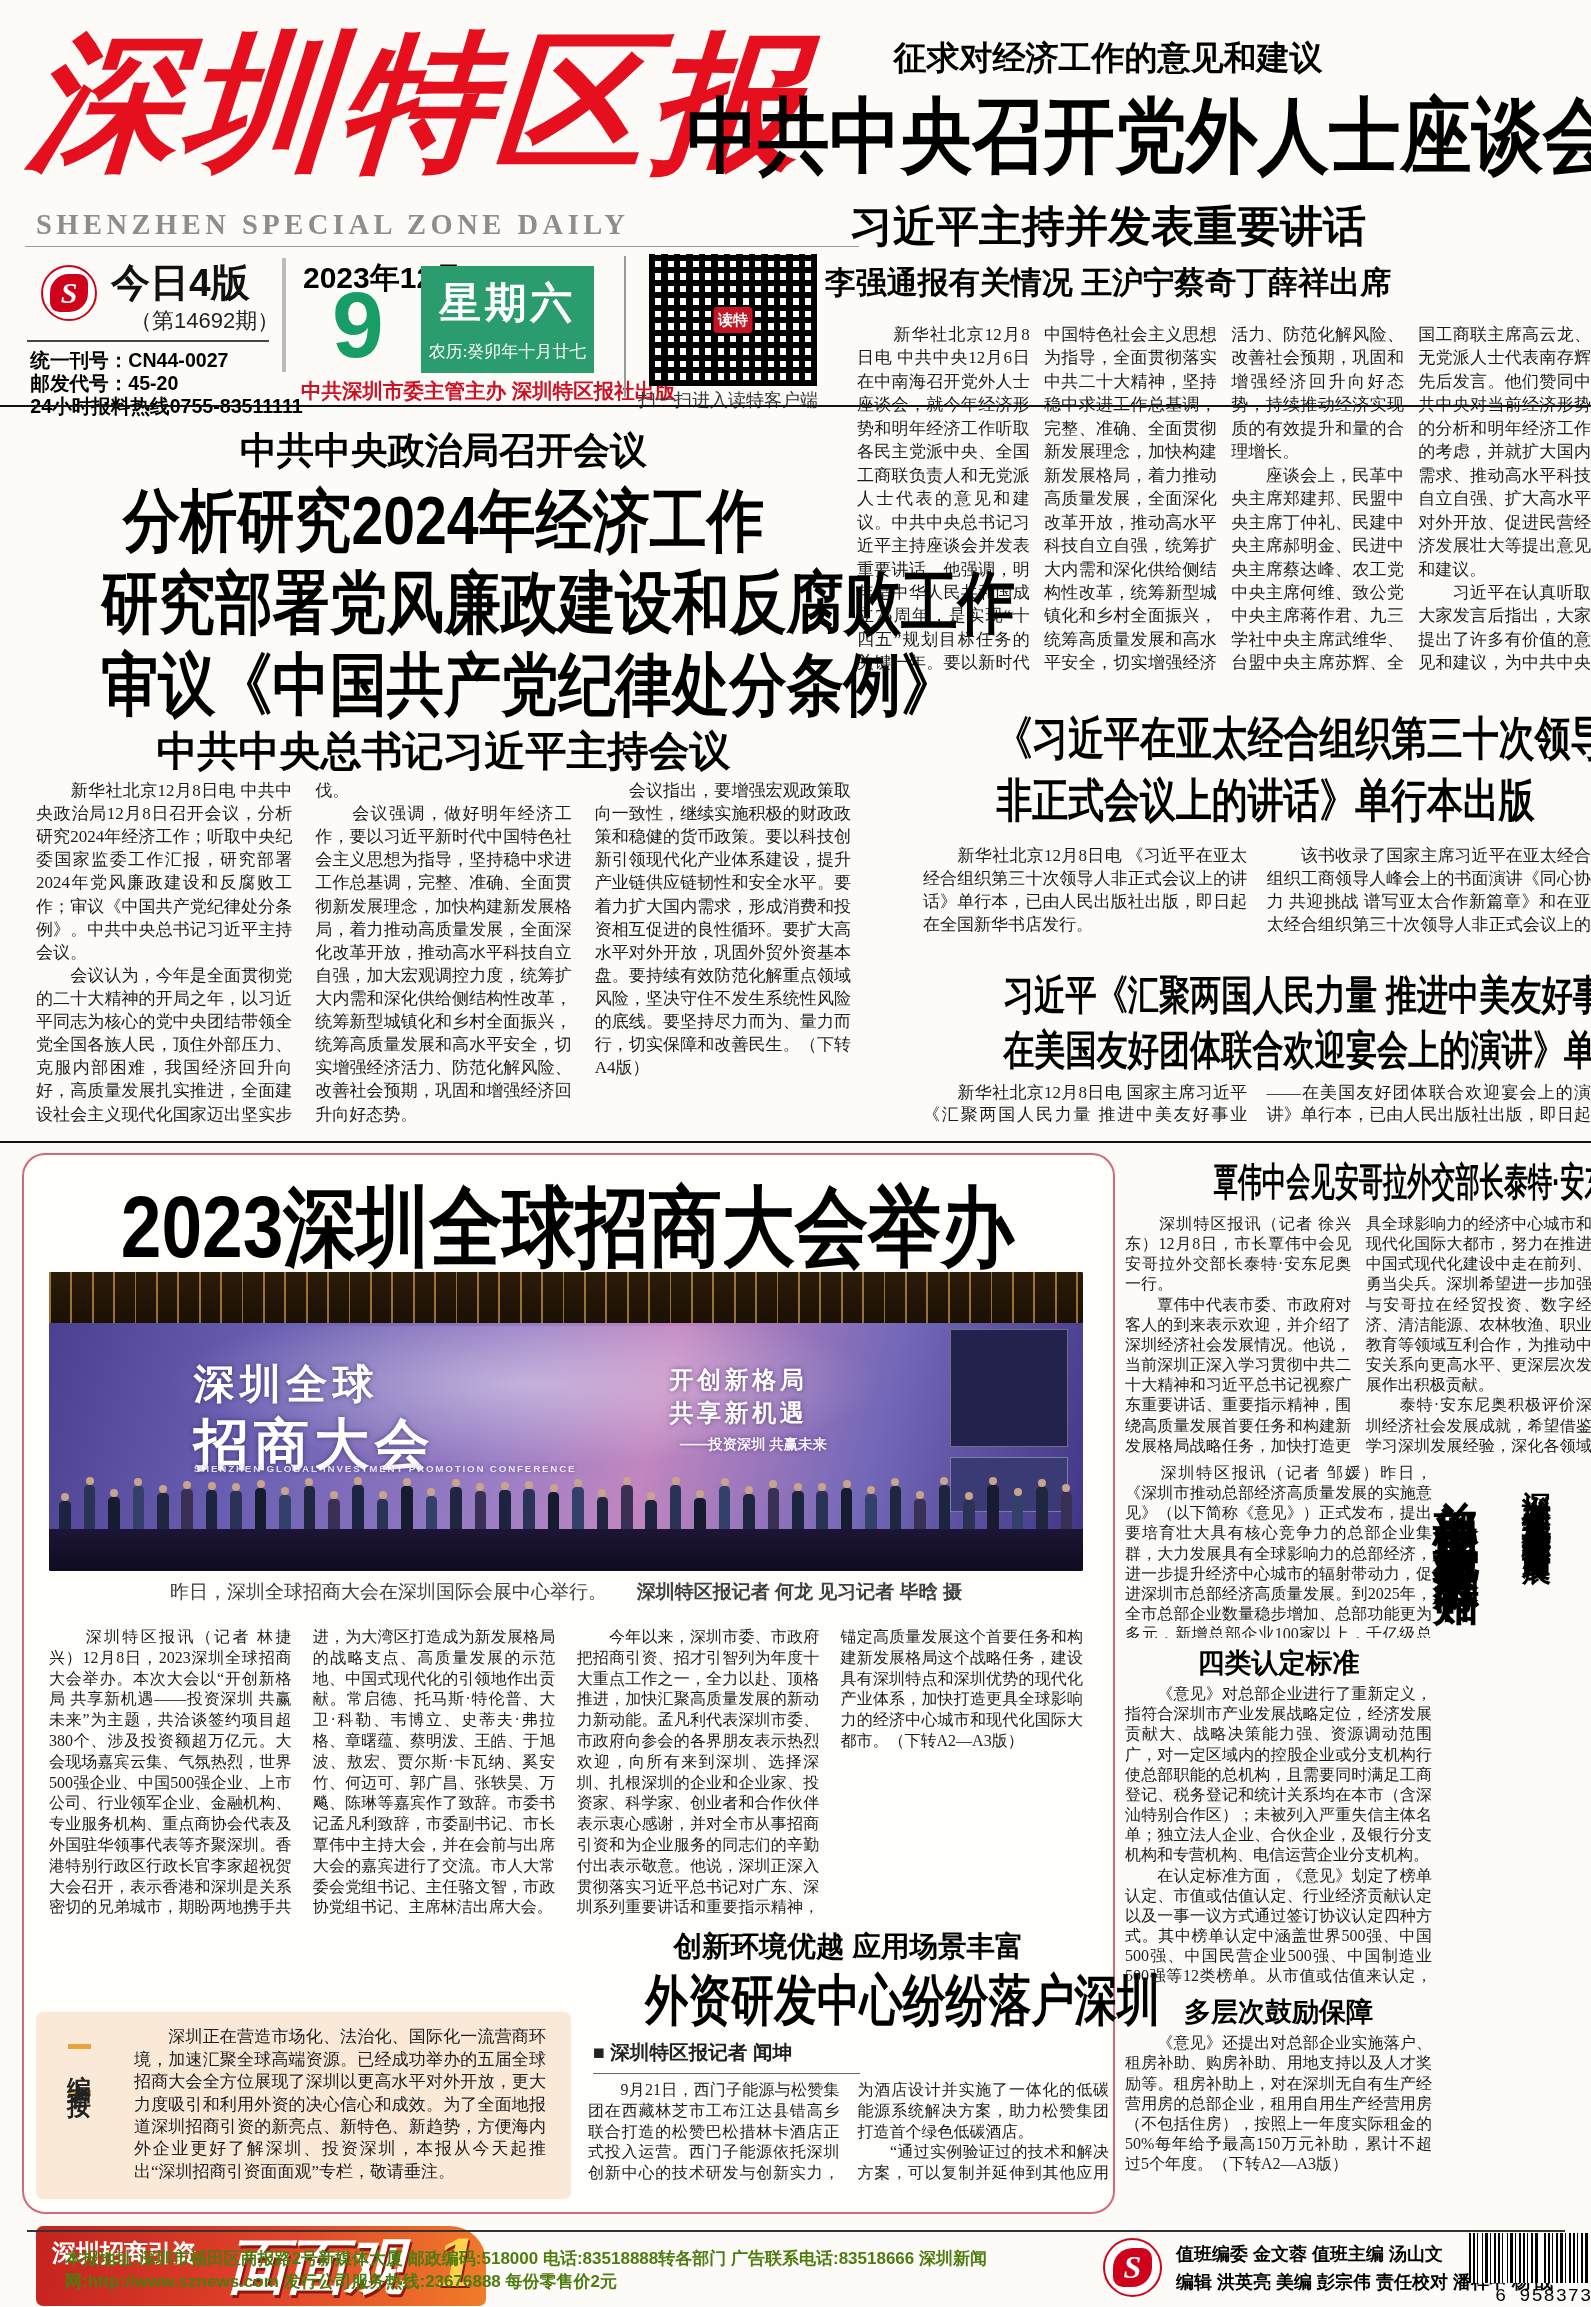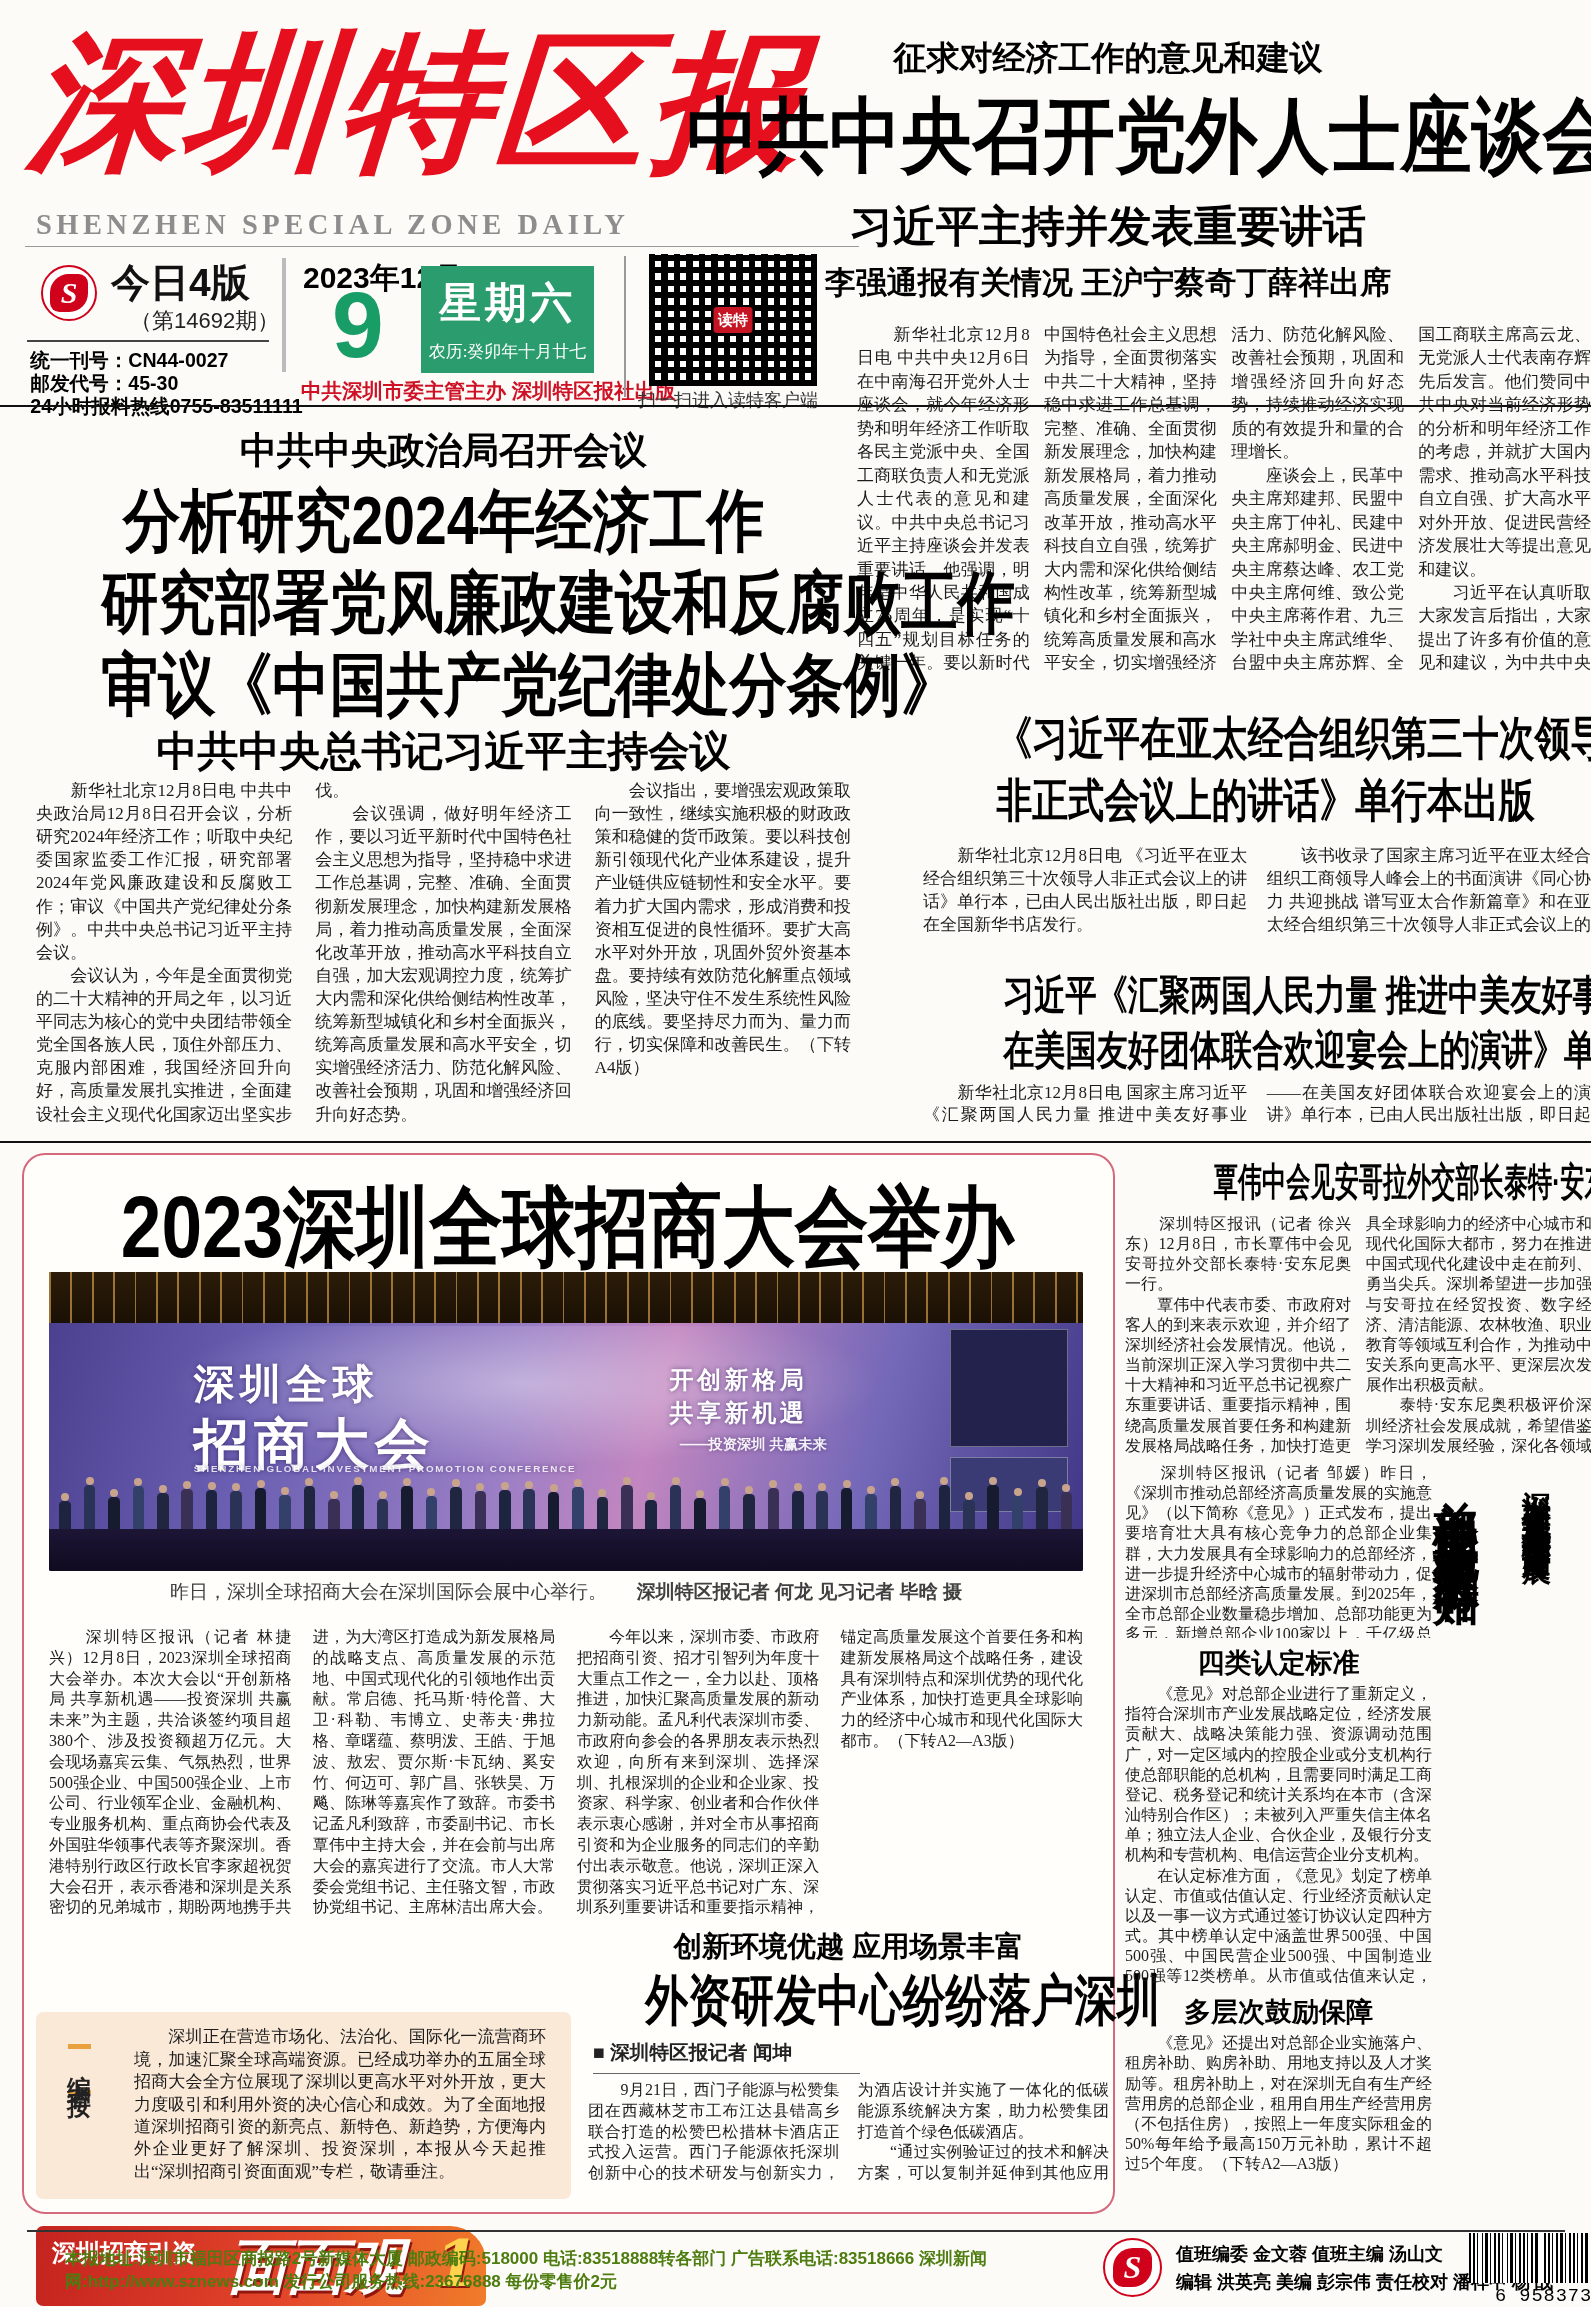--- a/index.html
+++ b/index.html
@@ -78,21 +78,21 @@
   <div class="abs eng" style="left:36px;top:209px;width:793px;font-size:28.5px;">SHENZHEN SPECIAL ZONE DAILY</div>
 
   <div class="abs" style="left:25px;top:246px;width:834px;height:159px;border-top:1.8px solid #999;">
     <div class="abs emblem" style="left:16px;top:18px;width:52px;height:52px;">
       <i style="font-size:30px;line-height:37px;">S</i>
     </div>
     <div class="abs sans" style="left:86px;top:9px;font-size:39px;font-weight:800;color:#111;">今日4版</div>
     <div class="abs sans" style="left:105px;top:59px;font-size:22px;color:#222;">（第14692期）</div>
     <div class="abs" style="left:1.8px;top:93px;width:242px;height:1.8px;background:#444;"></div>
     <div class="abs sans" style="left:5.3px;top:100px;font-size:19.6px;font-weight:700;">统一刊号：CN44-0027</div>
-    <div class="abs sans" style="left:5.3px;top:123px;font-size:19.6px;font-weight:700;">邮发代号：45-30</div>
+    <div class="abs sans" style="left:5.3px;top:123px;font-size:19.6px;font-weight:700;">邮发代号：45-20</div>
     <div class="abs sans" style="left:5.3px;top:146px;font-size:19.6px;font-weight:700;white-space:nowrap;">24小时报料热线0755-83511111</div>
 
     <div class="abs" style="left:257px;top:10.7px;width:3.6px;height:114px;background:#bbb;"></div>
 
     <div class="abs sans" style="left:278px;top:10.7px;font-size:30px;font-weight:700;">2023年12月</div>
     <div class="abs sans" style="left:307px;top:25px;font-size:93px;font-weight:800;color:#199d67;">9</div>
     <div class="abs greenbox" style="left:396px;top:9px;width:173px;height:107px;margin-top:10px;">
       <div style="font-size:42px;font-weight:800;padding-top:9px;letter-spacing:3.6px;">星期六</div>
       <div style="font-size:17px;margin-top:9px;">农历:癸卯年十月廿七</div>
     </div>

